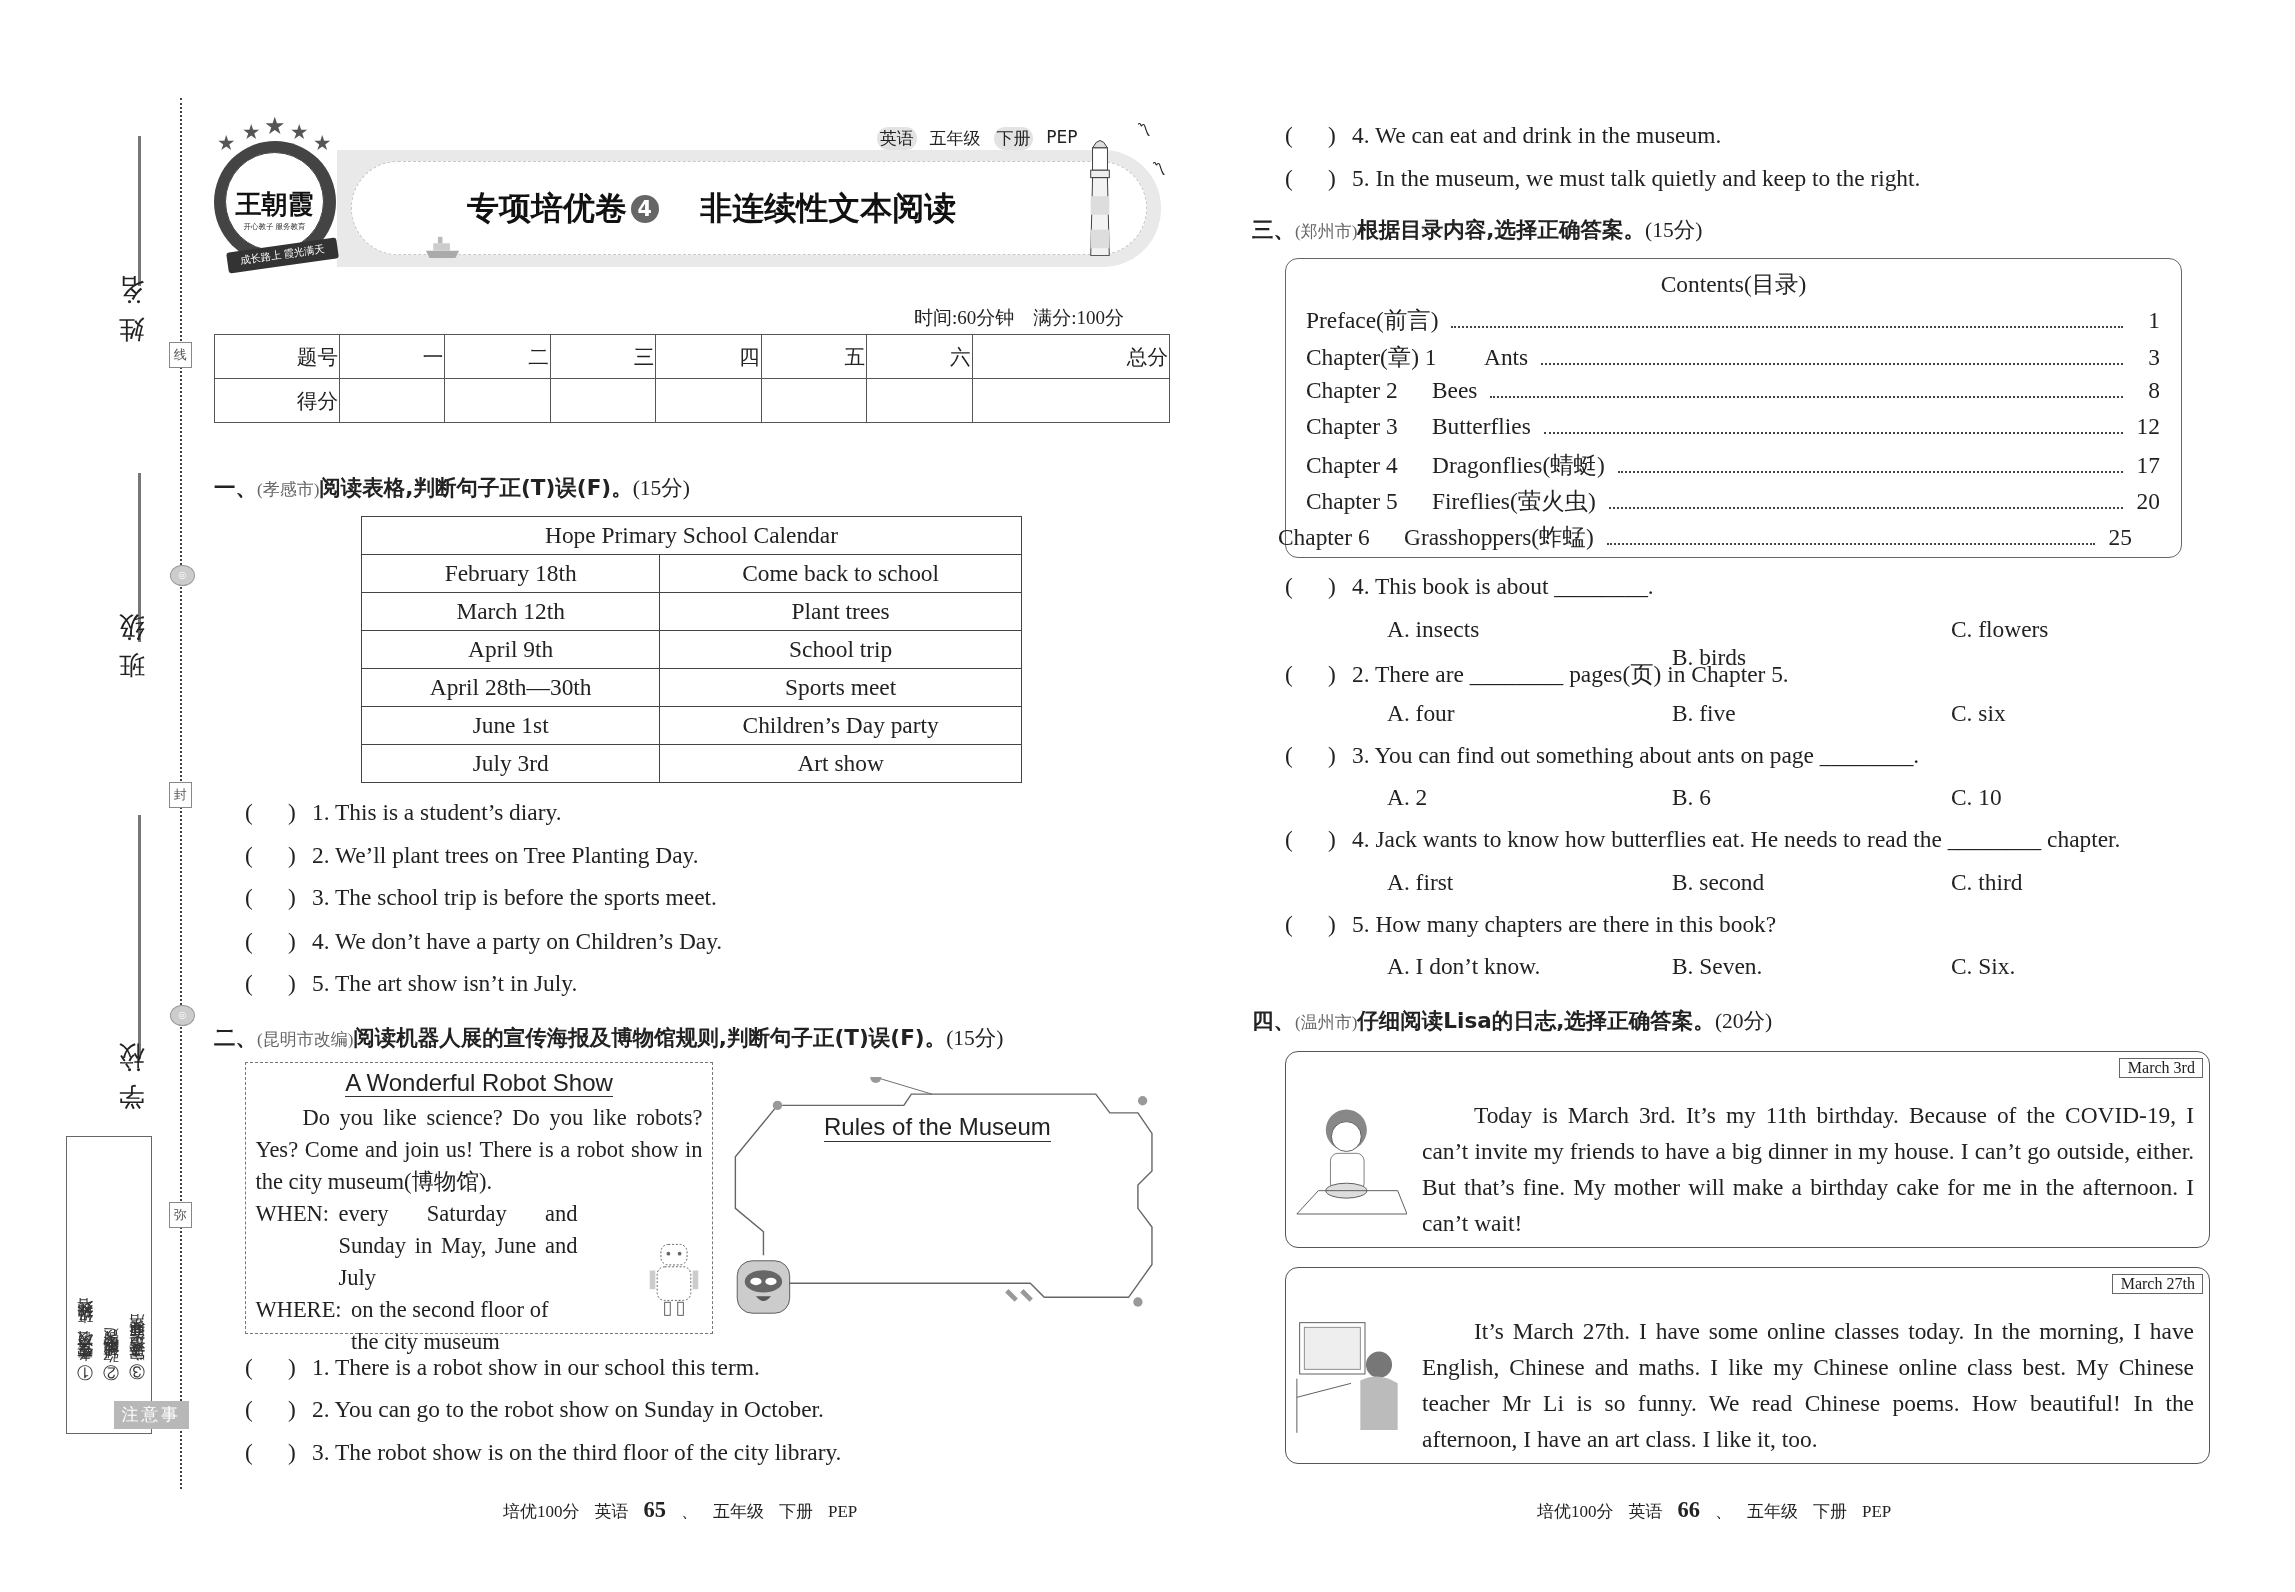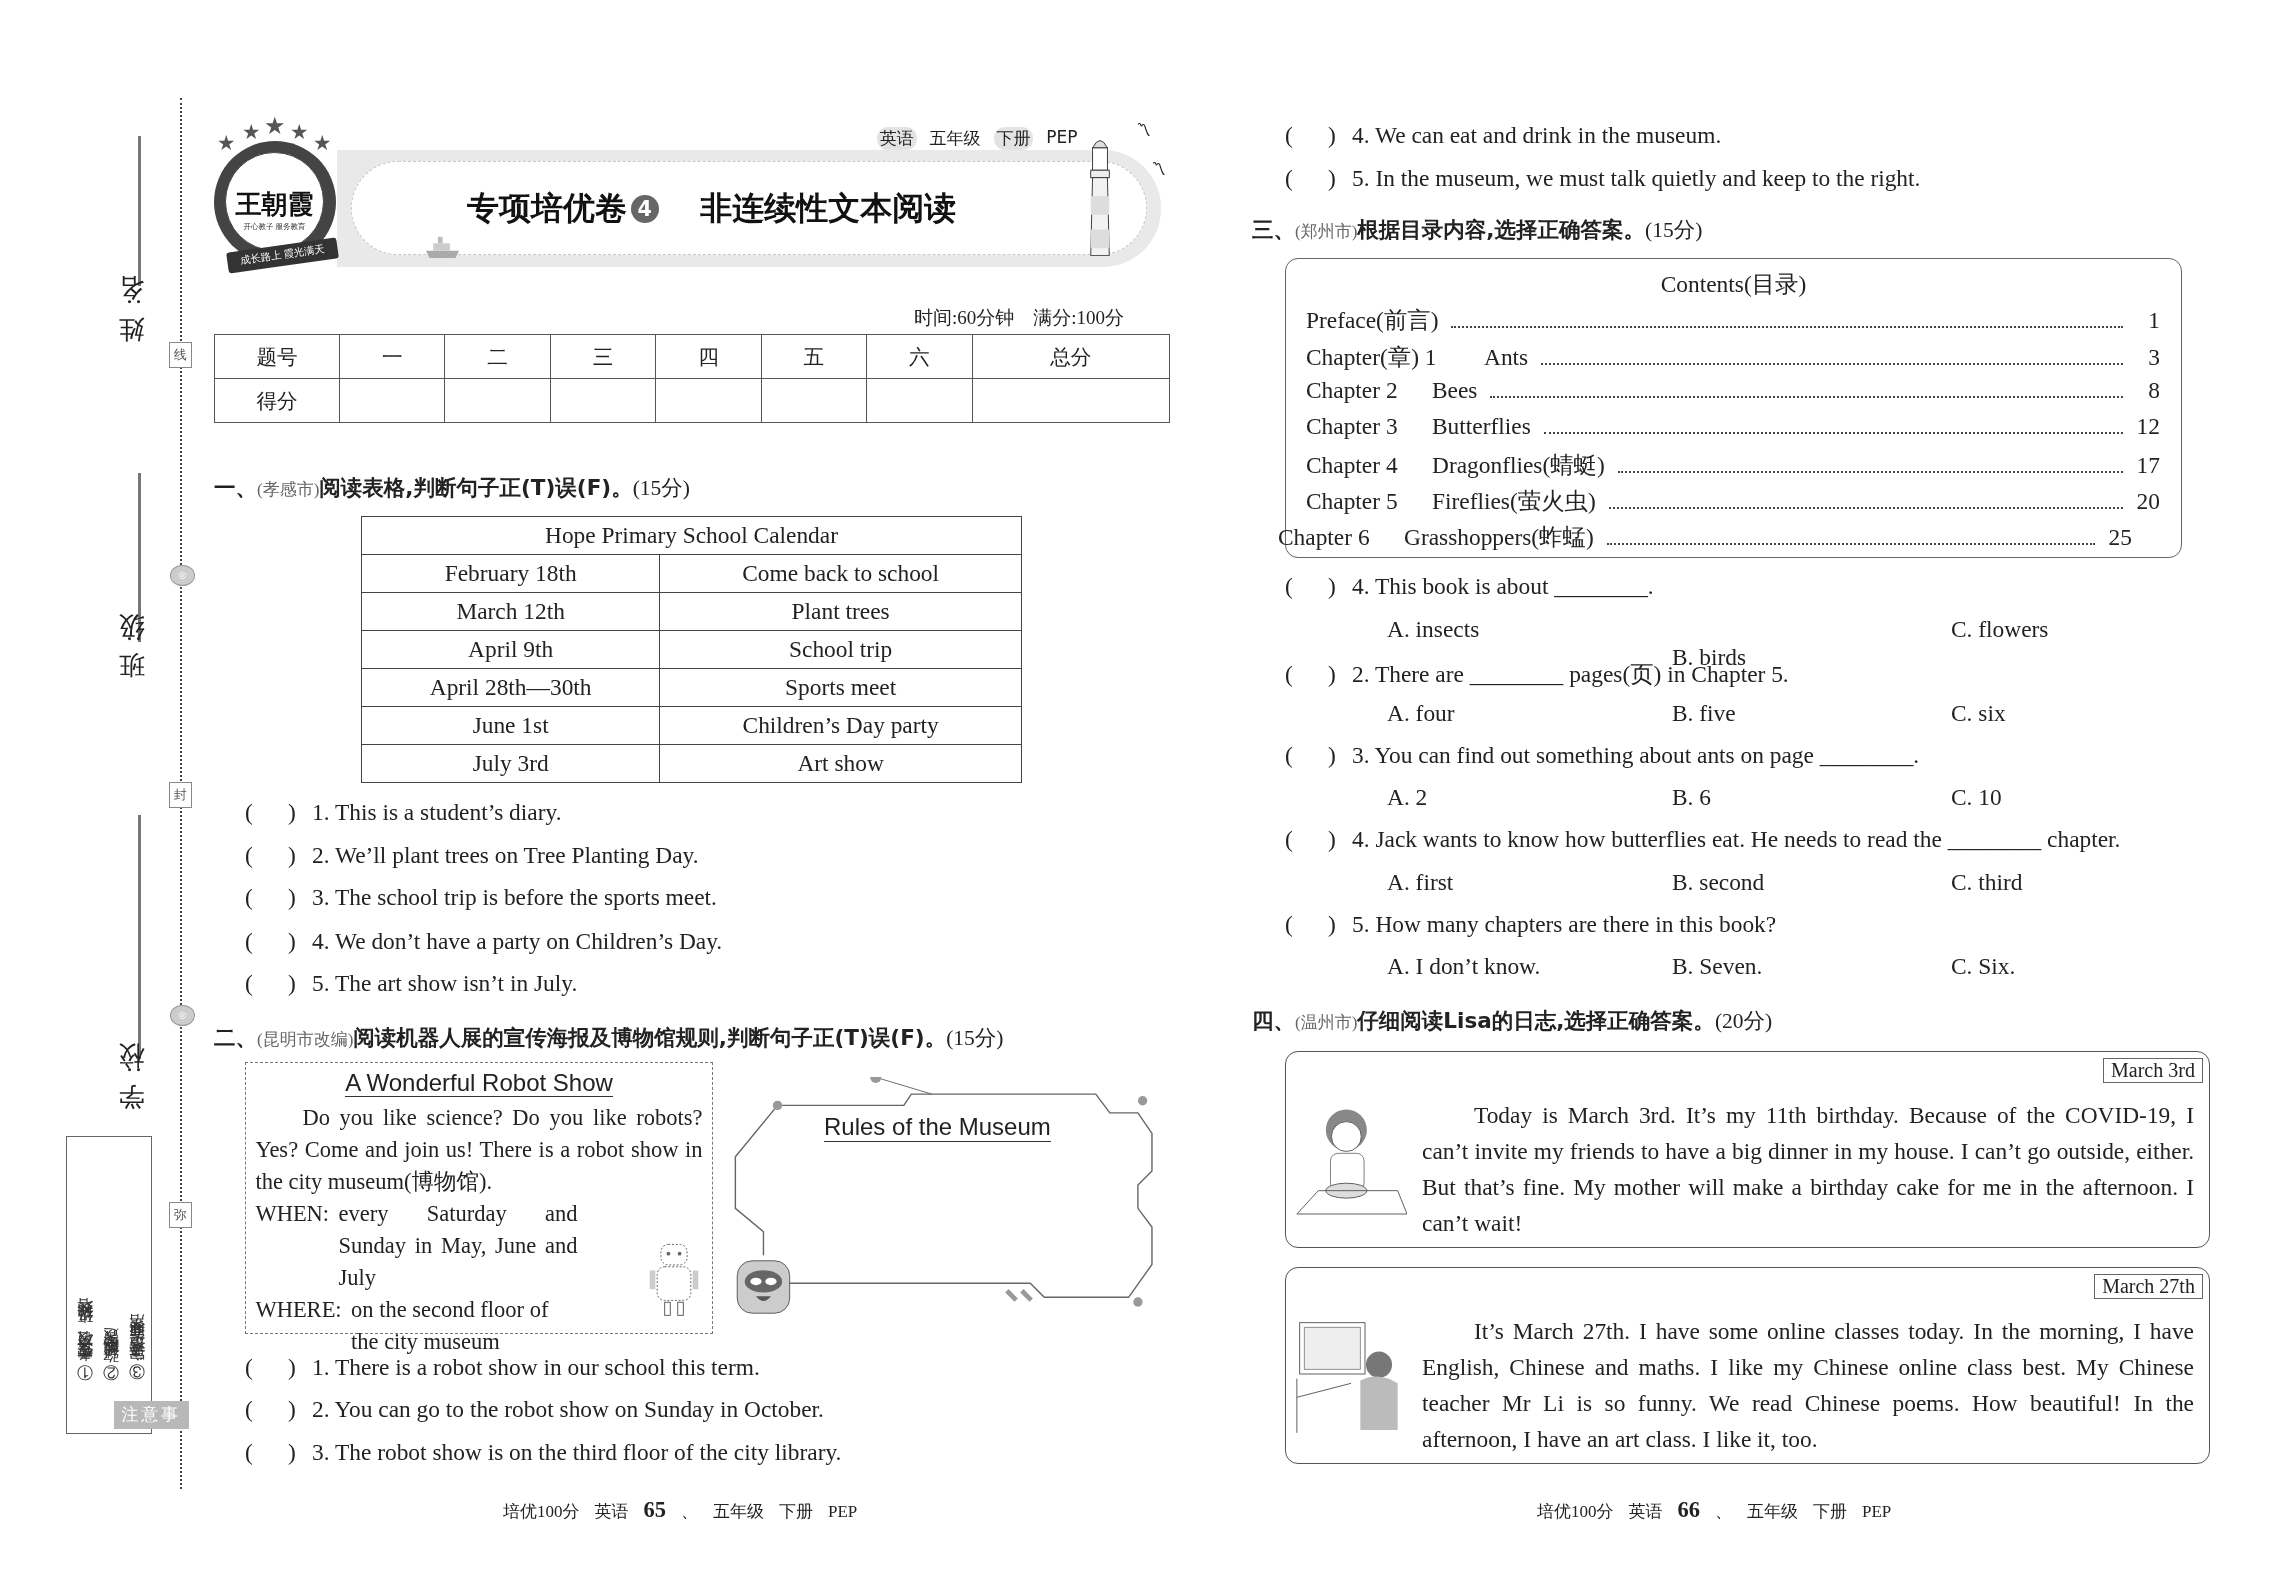--- a/index.html
+++ b/index.html
@@ -41,21 +41,21 @@
   .title{position:absolute;top:187px;left:467px;font-size:32px;font-weight:bold;color:#111;display:flex;align-items:center;}
   .badge{display:inline-block;width:28px;height:28px;border-radius:50%;background:#666;color:#fff;font-size:20.6px;
          text-align:center;line-height:28px;margin:0 7.5px 0 3.7px;}
   .title .sub{margin-left:34px;}
   .lighthouse{position:absolute;left:1087px;top:129px;width:26px;height:127px;}
 
   .time-line{position:absolute;top:305px;left:914px;font-size:19px;}
 
   table.score{position:absolute;left:214px;top:334px;width:956px;border-collapse:collapse;font-size:20.6px;
               font-family:"DejaVu Sans",sans-serif;}
-  table.score td{border:1.9px solid #555;height:41px;text-align:center;margin-left:18px;}
+  table.score td{border:1.9px solid #555;height:41px;text-align:right;margin-left:18px;}
   table.score tr td:first-child{width:122px;}
 
   .sec-head{position:absolute;font-size:21.5px;font-family:"DejaVu Sans",sans-serif;font-weight:bold;color:#222;white-space:nowrap;}
   .sec-head .src{font-family:"Liberation Serif",serif;font-weight:normal;font-size:17px;color:#666;}
   .sec-head .pts{font-family:"Liberation Serif",serif;font-weight:normal;}
 
   table.cal{position:absolute;left:361px;top:516px;width:661px;border-collapse:collapse;font-size:23.4px;}
   table.cal td{border:1.9px solid #444;text-align:center;height:35px;}
 
   .q{position:absolute;font-size:23.4px;white-space:nowrap;}
@@ -78,21 +78,21 @@
   .contents .ctitle{position:absolute;top:9.4px;width:100%;text-align:center;font-size:23.4px;}
   .crow{position:absolute;left:20.6px;right:17px;display:flex;font-size:23.4px;align-items:baseline;}
   .crow .lab{white-space:nowrap;}
   .crow .lab .ch{display:inline-block;width:126px;}
   .crow .dots{flex:1;border-bottom:2.8px dotted #444;margin:0 9.4px 5.6px 13px;}
   .crow .num{white-space:nowrap;width:28px;text-align:right;}
 
   .opt{position:absolute;font-size:23.4px;white-space:nowrap;}
 
   .diary{position:absolute;left:1285px;width:925px;border:1.9px solid #555;border-radius:13px;box-sizing:border-box;}
-  .diary .date{position:absolute;right:5.6px;top:5.6px;border:0.9px solid #666;font-size:20px;padding:0 7.5px;background:#fff;}
+  .diary .date{position:absolute;right:5.6px;top:5.6px;border:0.9px solid #666;font-size:16px;padding:0 7.5px;background:#fff;}
   .diary .text{position:absolute;left:136px;right:15px;font-size:23.4px;line-height:36px;text-align:justify;text-indent:52px;}
   .diary .pic{position:absolute;left:9.4px;width:112px;height:122px;}
 </style>
 </head>
 <body>
 
 <div class="dotline"></div>
 <div class="seal" style="top:342px">线</div>
 <div class="coin" style="top:565px">◎</div>
 <div class="seal" style="top:782px">封</div>

